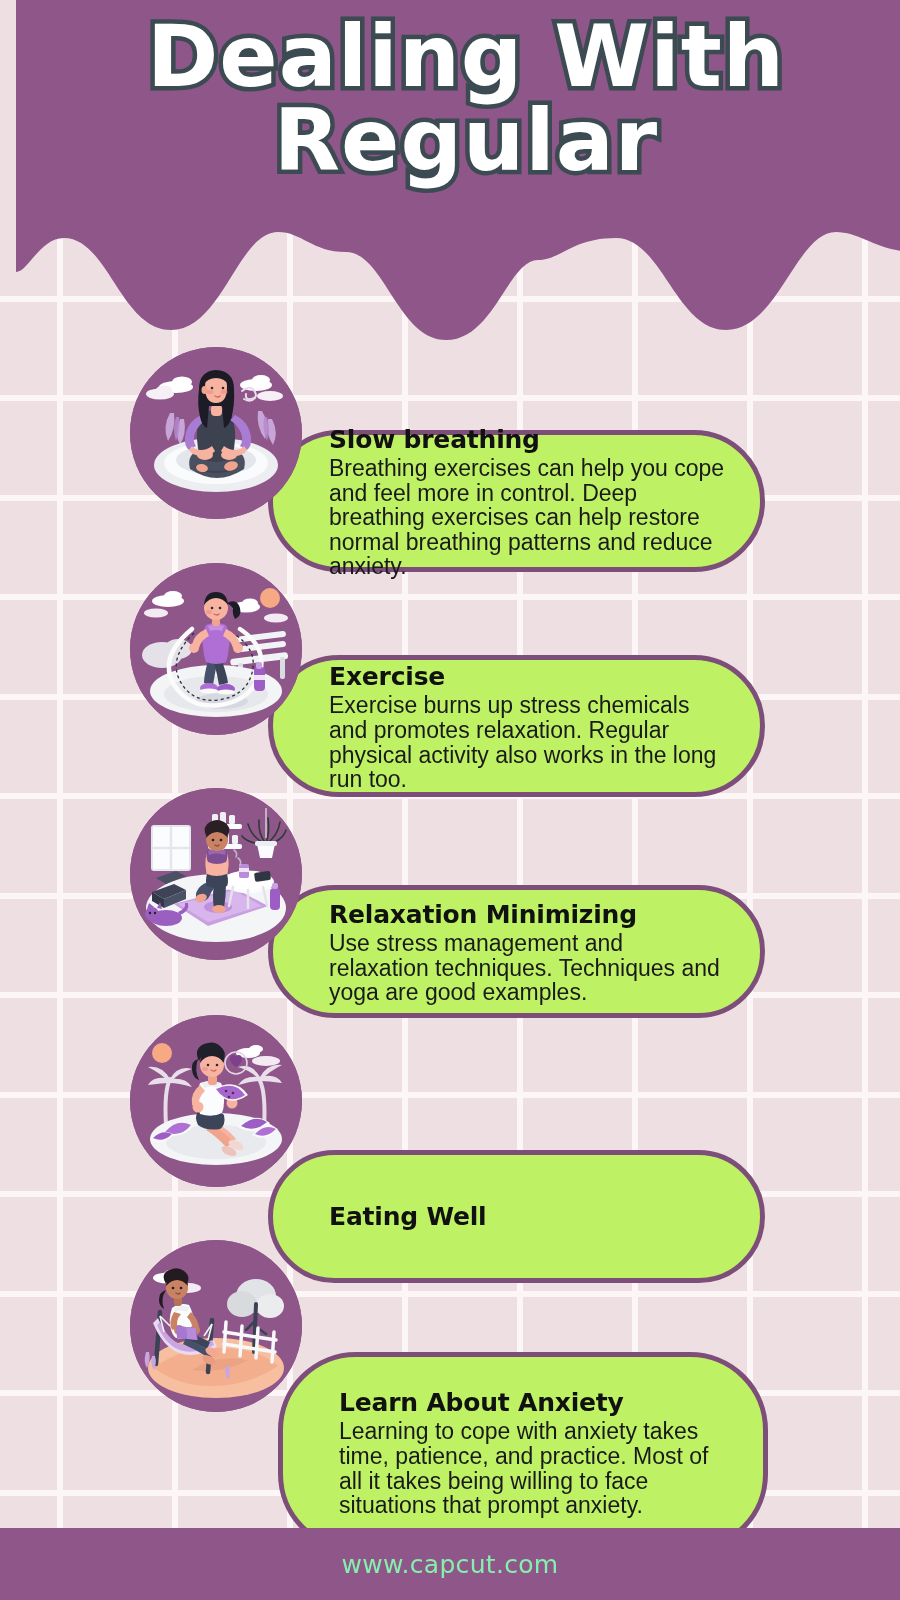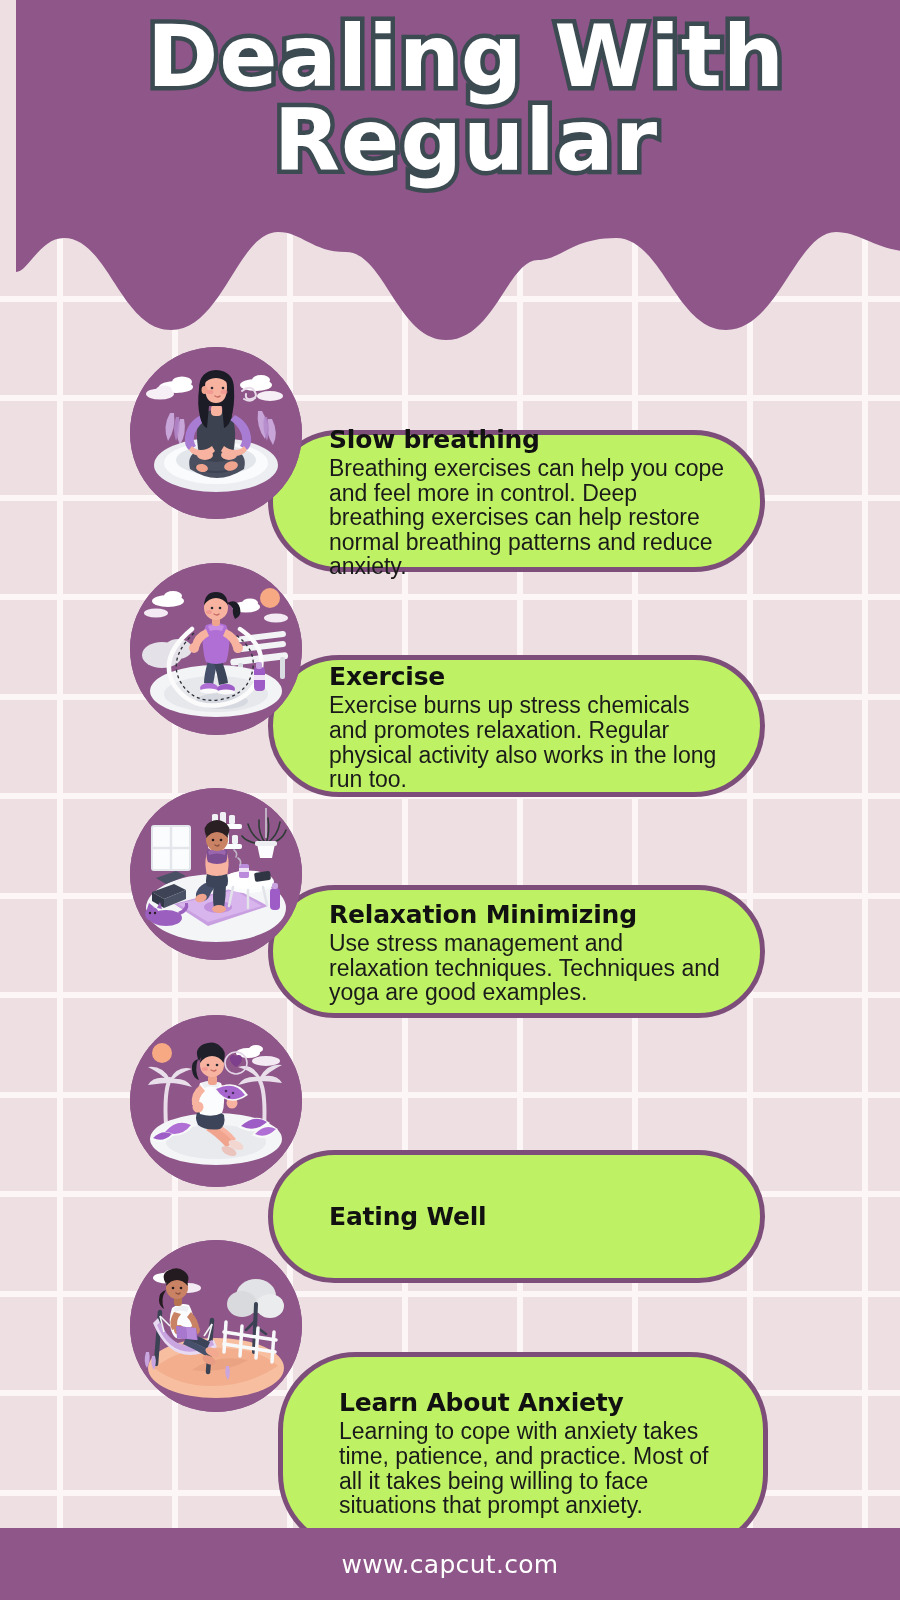--- a/index.html
+++ b/index.html
@@ -76,21 +76,21 @@
   }
 
   
   .footer {
     position:absolute; left:0; bottom:0; width:900px; height:72px;
     background:#8E5689; z-index:7;
     display:flex; align-items:center; justify-content:center;
   }
   .footer-text {
     font-family:"DejaVu Sans", sans-serif;
-    font-size:25px; color:#ffffff; letter-spacing:0.3px;
+    font-size:25px; color:#86efac; letter-spacing:0.3px;
   }
 </style>
 </head>
 <body>
 
 <div class="grid-layer">
   <div class="gl-v" style="left:57px;"></div>
   <div class="gl-v" style="left:172px;"></div>
   <div class="gl-v" style="left:287px;"></div>
   <div class="gl-v" style="left:402px;"></div>

